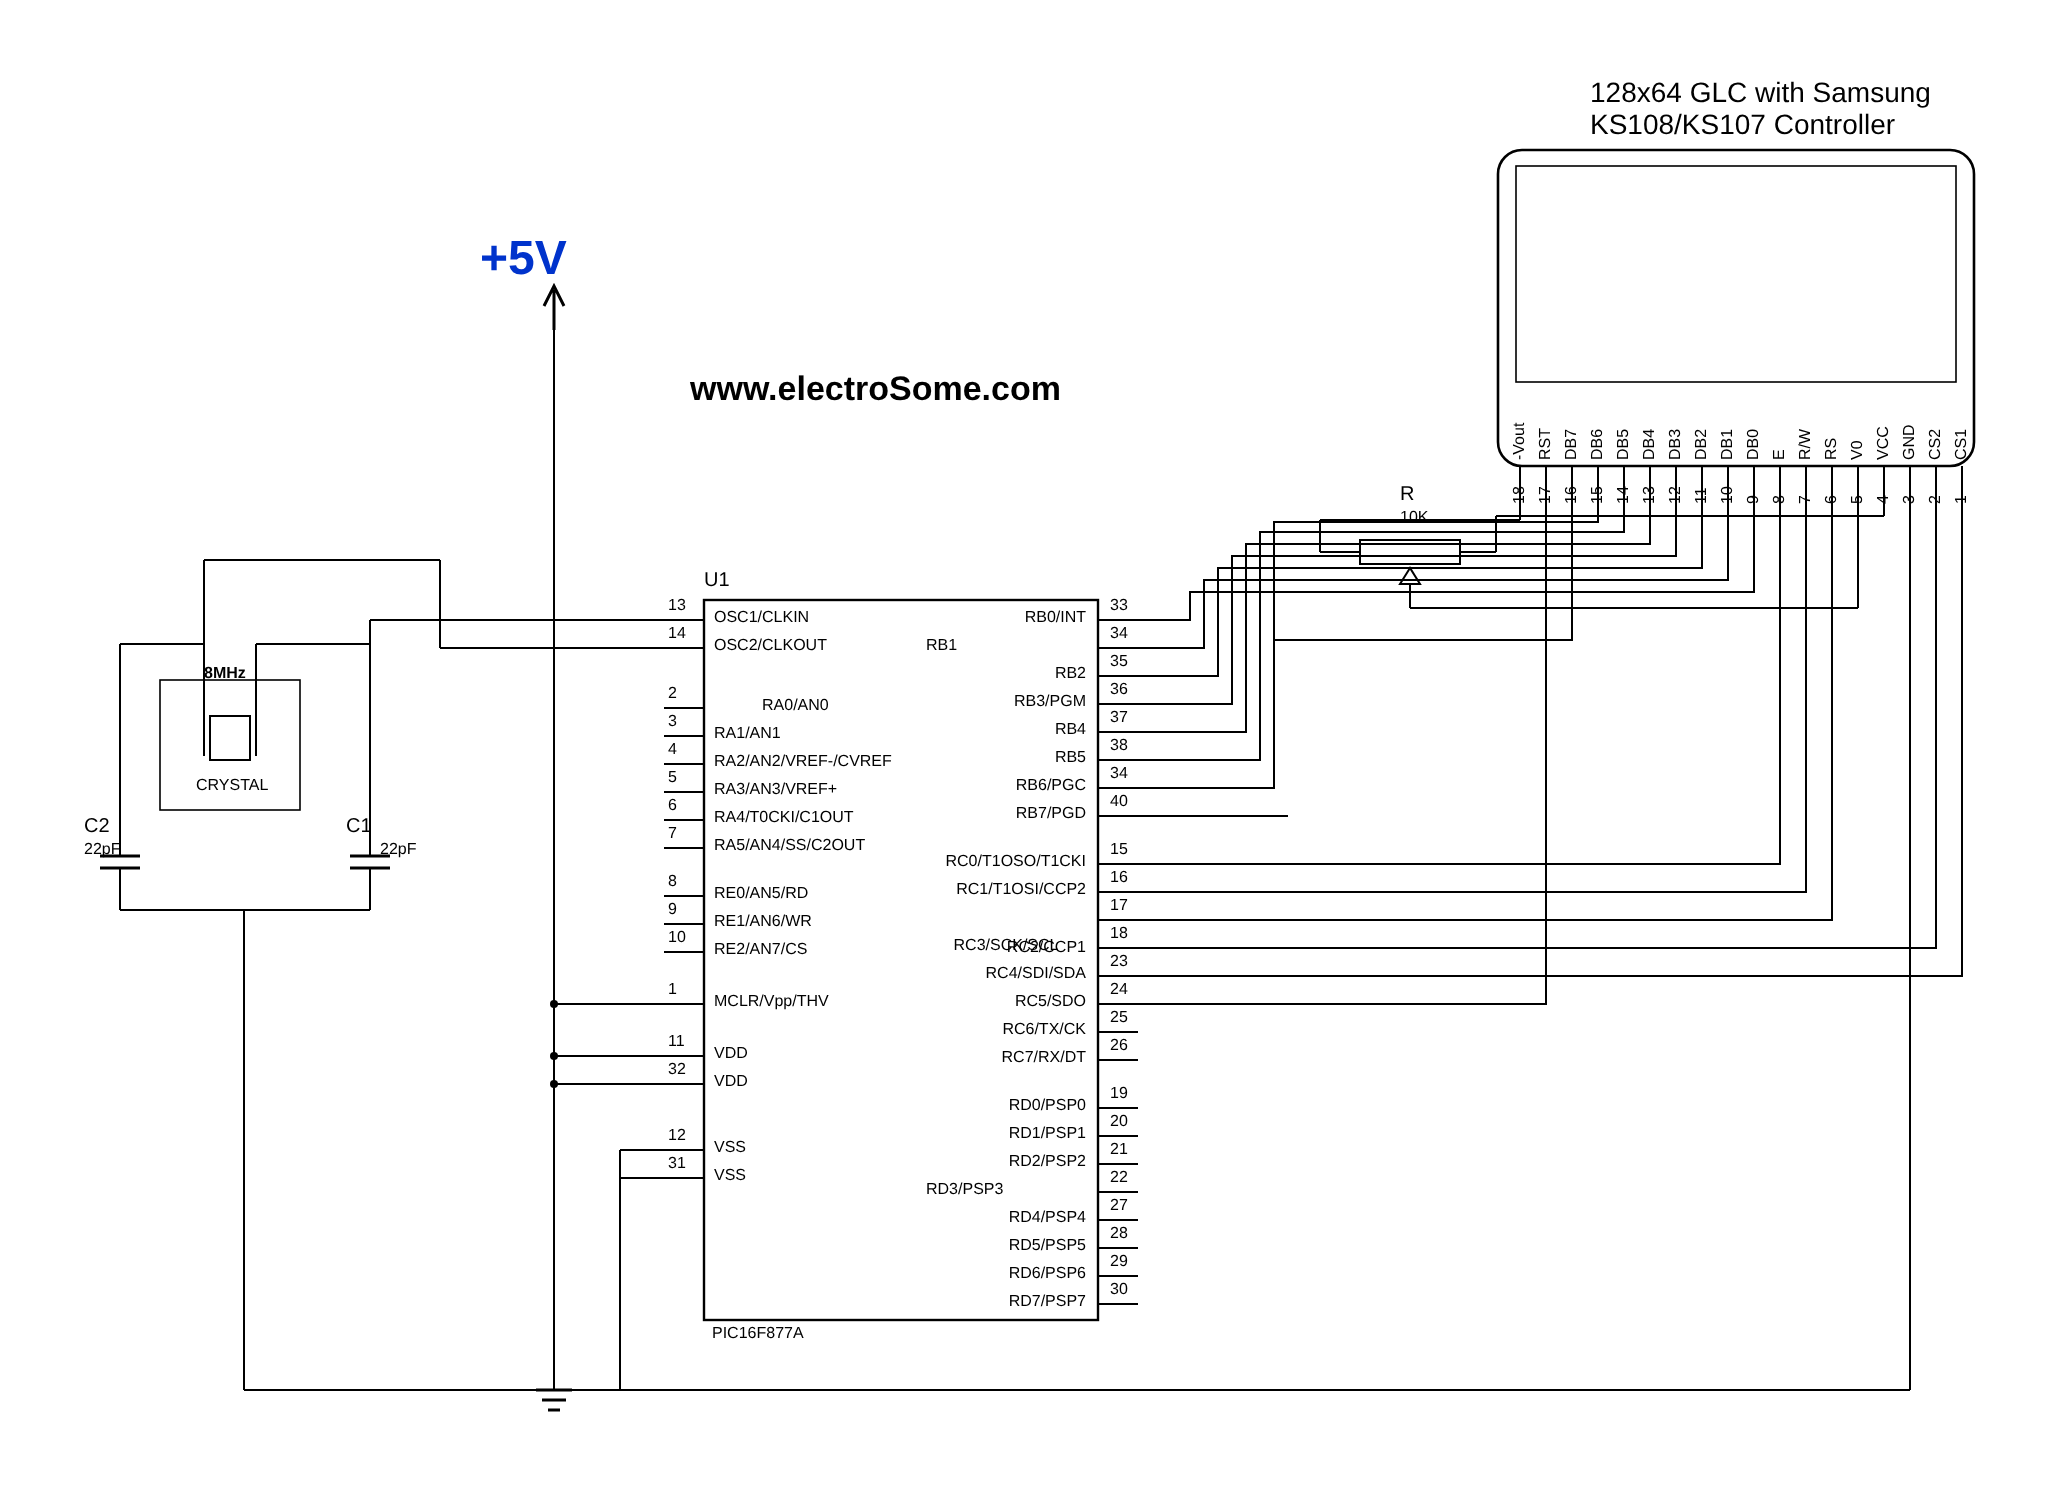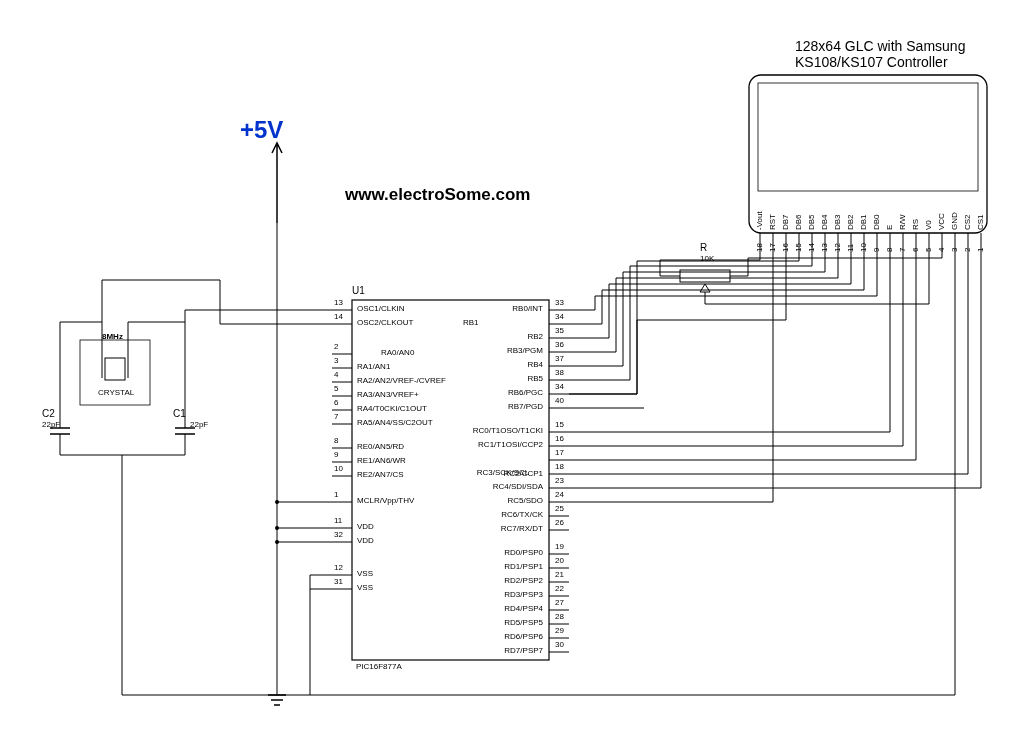--- a/index.html
+++ b/index.html
@@ -302,21 +302,21 @@
     <div class="lbl lbl-sm" style="right: 479px; left: 463px; text-align: right; top: 510px; width: 80px;">RC6/TX/CK</div>
     <div class="lbl lbl-sm" style="left: 555px; top: 518px;">26</div>
     <div class="lbl lbl-sm" style="right: 479px; left: 463px; text-align: right; top: 524px; width: 80px;">RC7/RX/DT</div>
     <div class="lbl lbl-sm" style="left: 555px; top: 542px;">19</div>
     <div class="lbl lbl-sm" style="right: 479px; left: 463px; text-align: right; top: 548px; width: 80px;">RD0/PSP0</div>
     <div class="lbl lbl-sm" style="left: 555px; top: 556px;">20</div>
     <div class="lbl lbl-sm" style="right: 479px; left: 463px; text-align: right; top: 562px; width: 80px;">RD1/PSP1</div>
     <div class="lbl lbl-sm" style="left: 555px; top: 570px;">21</div>
     <div class="lbl lbl-sm" style="right: 479px; left: 463px; text-align: right; top: 576px; width: 80px;">RD2/PSP2</div>
     <div class="lbl lbl-sm" style="left: 555px; top: 584px;">22</div>
-    <div class="lbl lbl-sm" style="right: 479px; left: 463px; text-align: right; top: 590px; width: 80px;">RD3/PSP3</div>
+    <div class="lbl lbl-sm" style="right: 479px; left: 463px; text-align: left; top: 590px; width: 80px;">RD3/PSP3</div>
     <div class="lbl lbl-sm" style="left: 555px; top: 598px;">27</div>
     <div class="lbl lbl-sm" style="right: 479px; left: 463px; text-align: right; top: 604px; width: 80px;">RD4/PSP4</div>
     <div class="lbl lbl-sm" style="left: 555px; top: 612px;">28</div>
     <div class="lbl lbl-sm" style="right: 479px; left: 463px; text-align: right; top: 618px; width: 80px;">RD5/PSP5</div>
     <div class="lbl lbl-sm" style="left: 555px; top: 626px;">29</div>
     <div class="lbl lbl-sm" style="right: 479px; left: 463px; text-align: right; top: 632px; width: 80px;">RD6/PSP6</div>
     <div class="lbl lbl-sm" style="left: 555px; top: 640px;">30</div>
     <div class="lbl lbl-sm" style="right: 479px; left: 463px; text-align: right; top: 646px; width: 80px;">RD7/PSP7</div>
   </div>
 <div id="lcd-pins">

